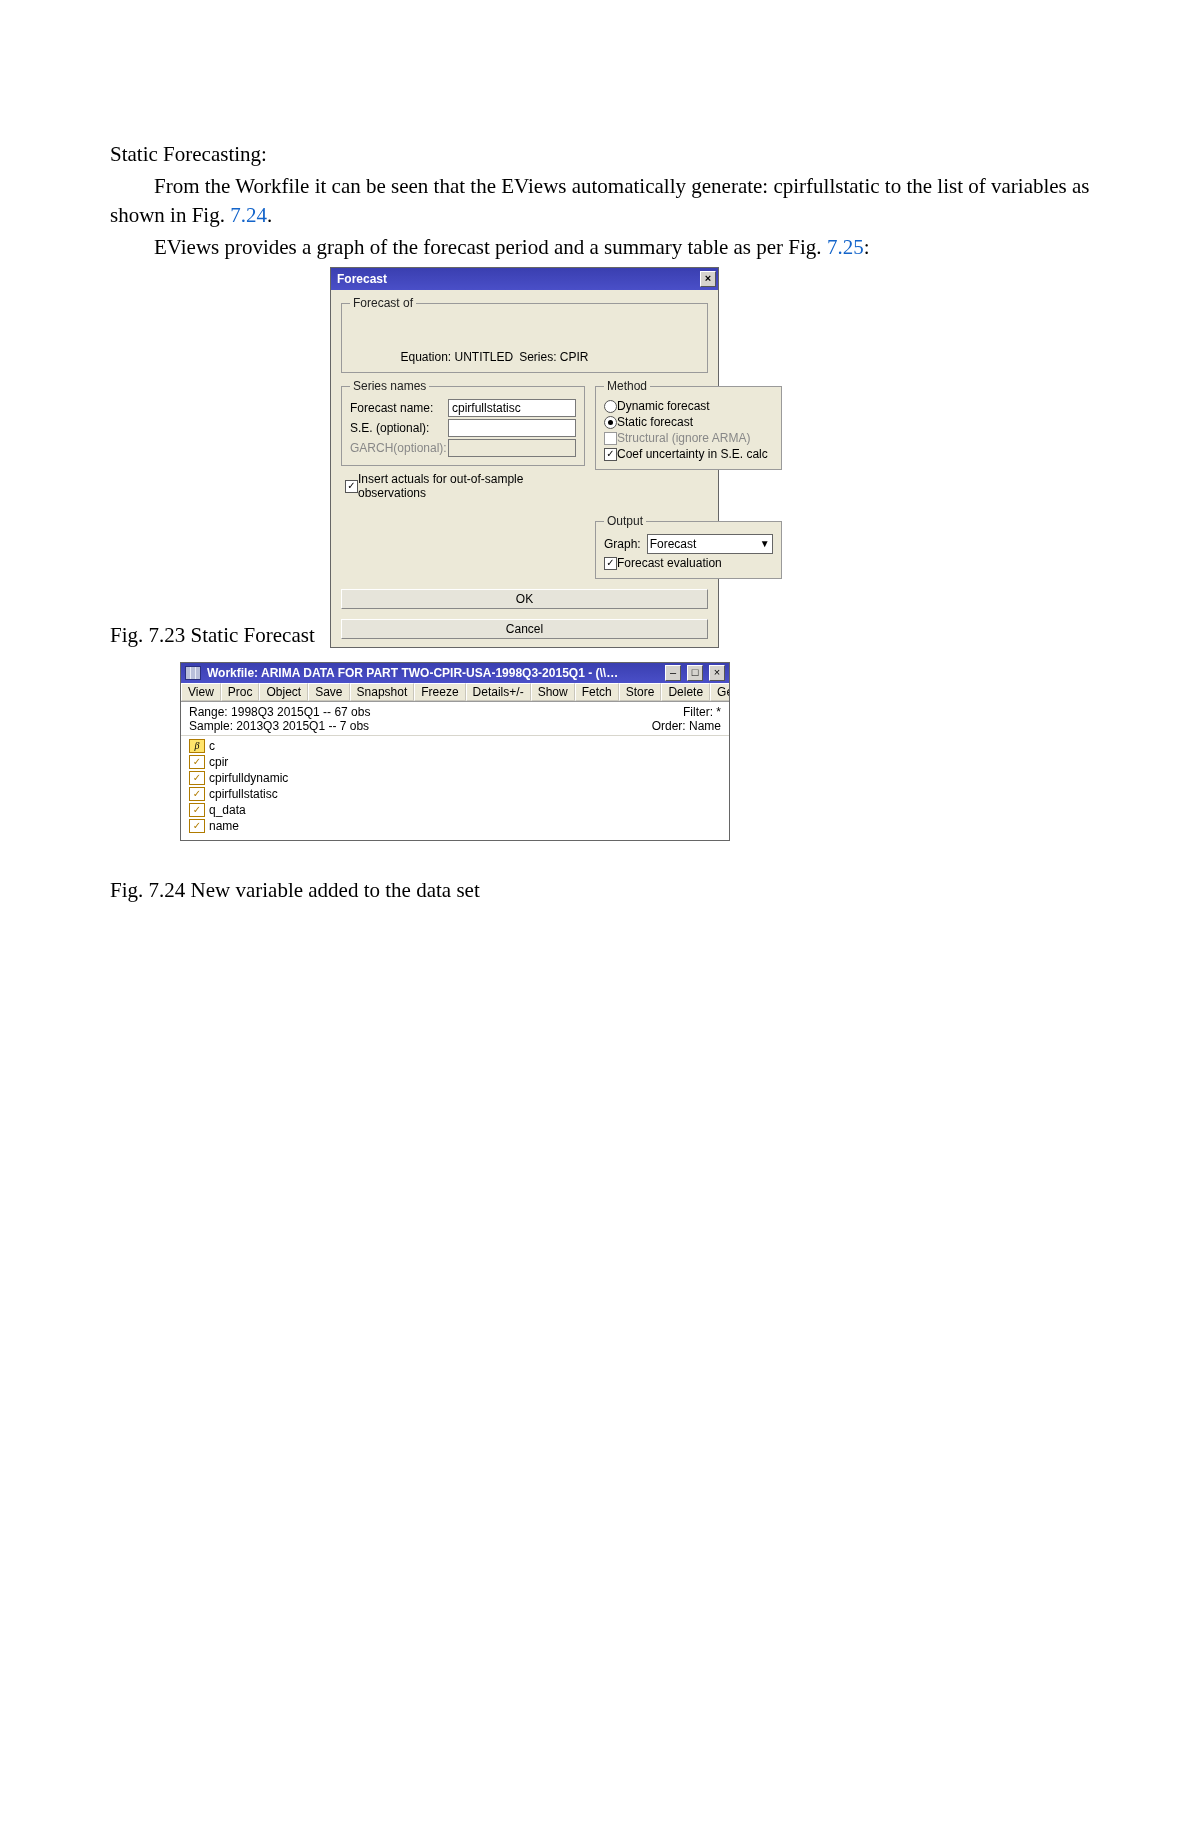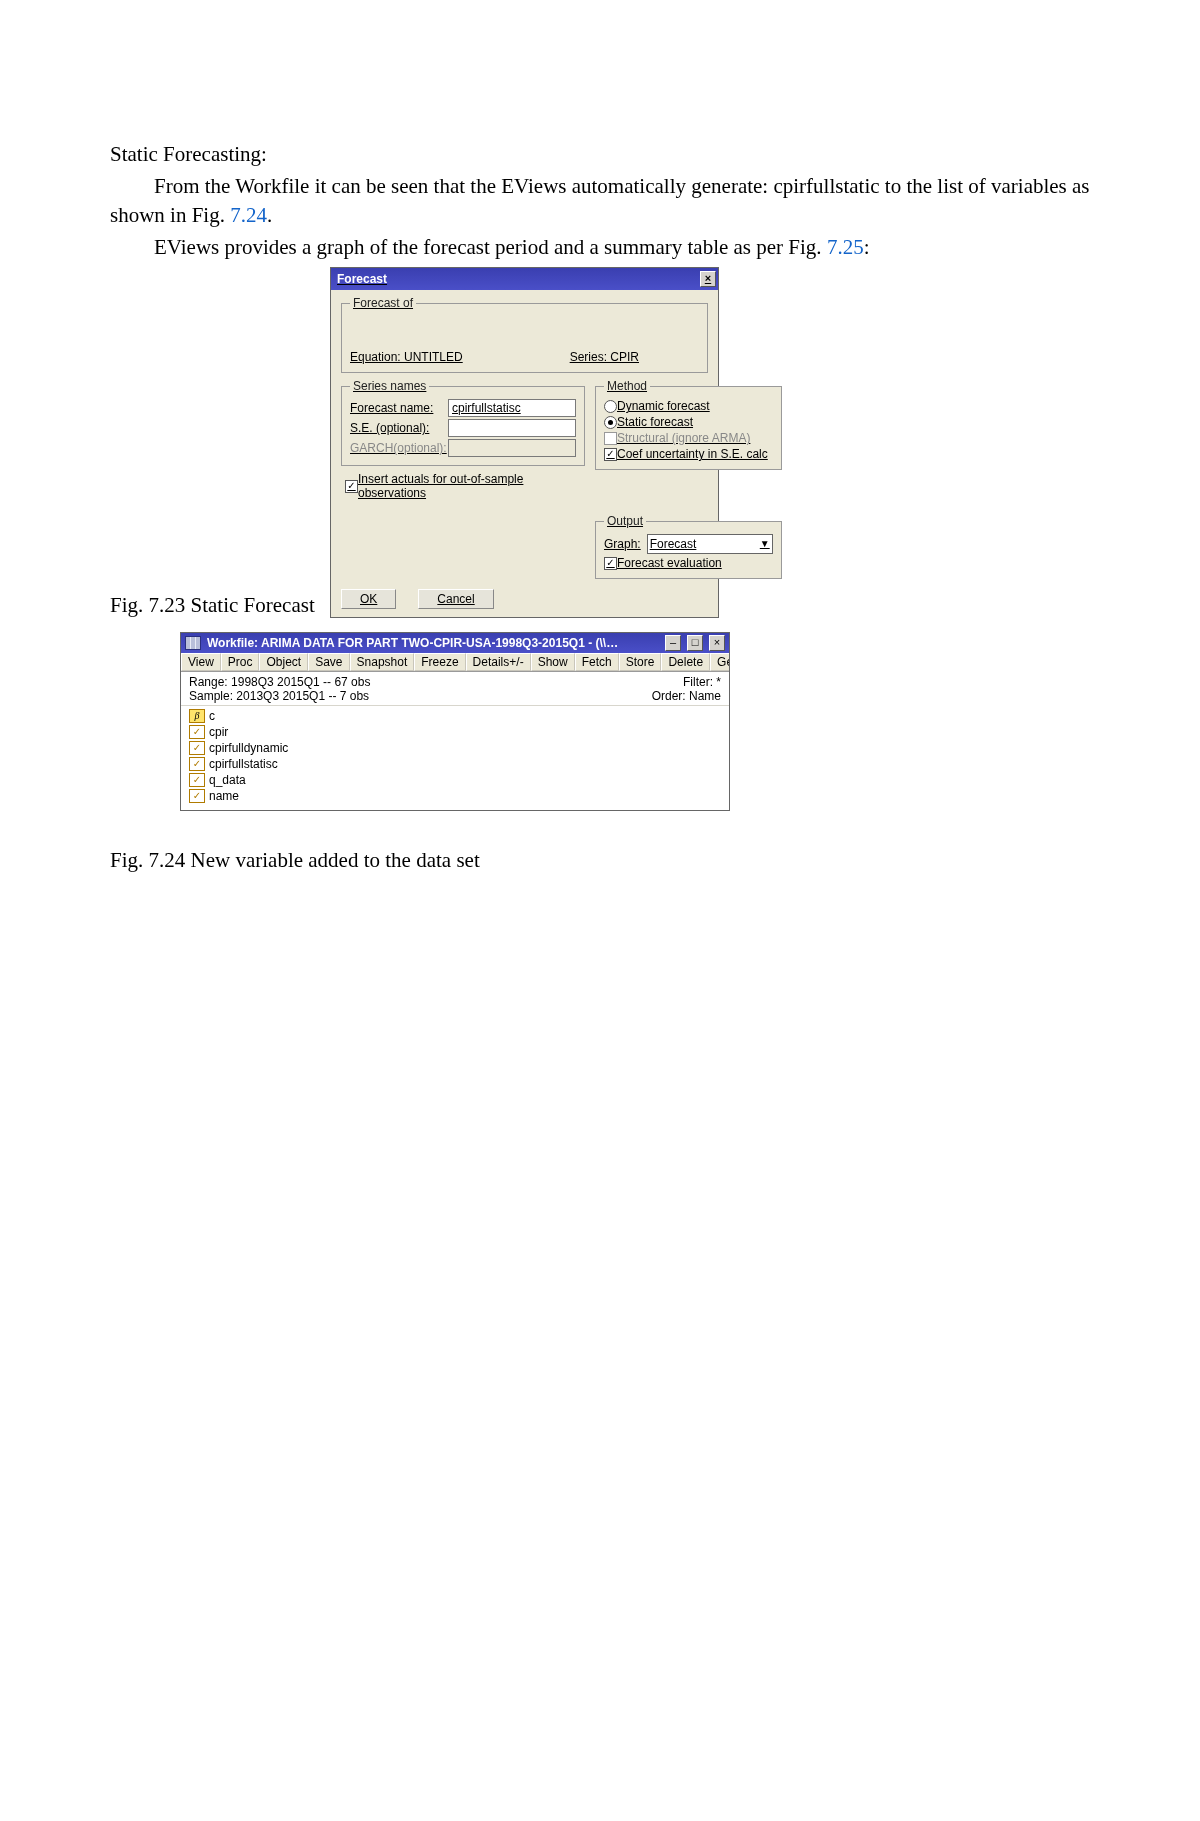--- a/index.html
+++ b/index.html
@@ -17,21 +17,20 @@
     line-height: 1.35;
     margin: 0 0 4px 0;
   }
   .indent { text-indent: 44px; }
   .figlink { color: #1364ca; }
 
   
   .dlg-wrap {
     margin: 6px 0 0 220px;
     width: 389px;
-    text-decoration: underline;
   }
   .dlg {
     font-family: Tahoma, sans-serif;
     font-size: 12px;
     background: #ece9d8;
     border: 1px solid #666;
   }
   .titlebar {
     display: flex;
     align-items: center;
@@ -83,21 +82,21 @@
   .radio .dot, .chk .box {
     width: 11px; height: 11px; border: 1px solid #555; background:#fff; display:inline-flex;
     align-items:center; justify-content:center;
   }
   .radio .dot { border-radius: 50%; }
   .radio .dot.sel::after { content:""; width:5px; height:5px; background:#000; border-radius:50%; }
   .chk .box.sel::after { content:"✓"; font: 10px/10px sans-serif; }
   .chk .box.grey { border-color:#999; }
   .chk .box.grey::after { color:#888; }
 
-  .btnrow { display:flex; gap:22px; padding:4px 0 0 0; }
+  .btnrow { display:flex; gap:10px; justify-content:center; padding:4px 0 0 0;flex-direction:column; }
   .btn {
     font: 12px Tahoma, sans-serif;
     background: #e6e4da;
     border: 1px solid #888;
     border-top-color:#fff; border-left-color:#fff;
     padding: 1px 18px;
     height: 20px;
   }
   .sel-dd {
     font: 12px Tahoma, sans-serif;
@@ -182,21 +181,21 @@
       <div class="dlg">
 
         <div class="titlebar">
           <span>Forecast</span>
           <span class="xbtn">×</span>
         </div>
 
         <div class="dlg-body">
           <fieldset class="legacy">
             <legend>Forecast of</legend>
-            <div class="row" style="justify-content:space-between;margin-top:36px;">
+            <div class="row" style="justify-content:center;margin-top:36px;">
               <span>Equation: UNTITLED</span>
               <span style="margin-right:60px;">Series: CPIR</span>
             </div>
           </fieldset>
 
           <div class="two-col">
             <div class="colL">
               <fieldset class="legacy">
                 <legend>Series names</legend>
                 <div class="row">

